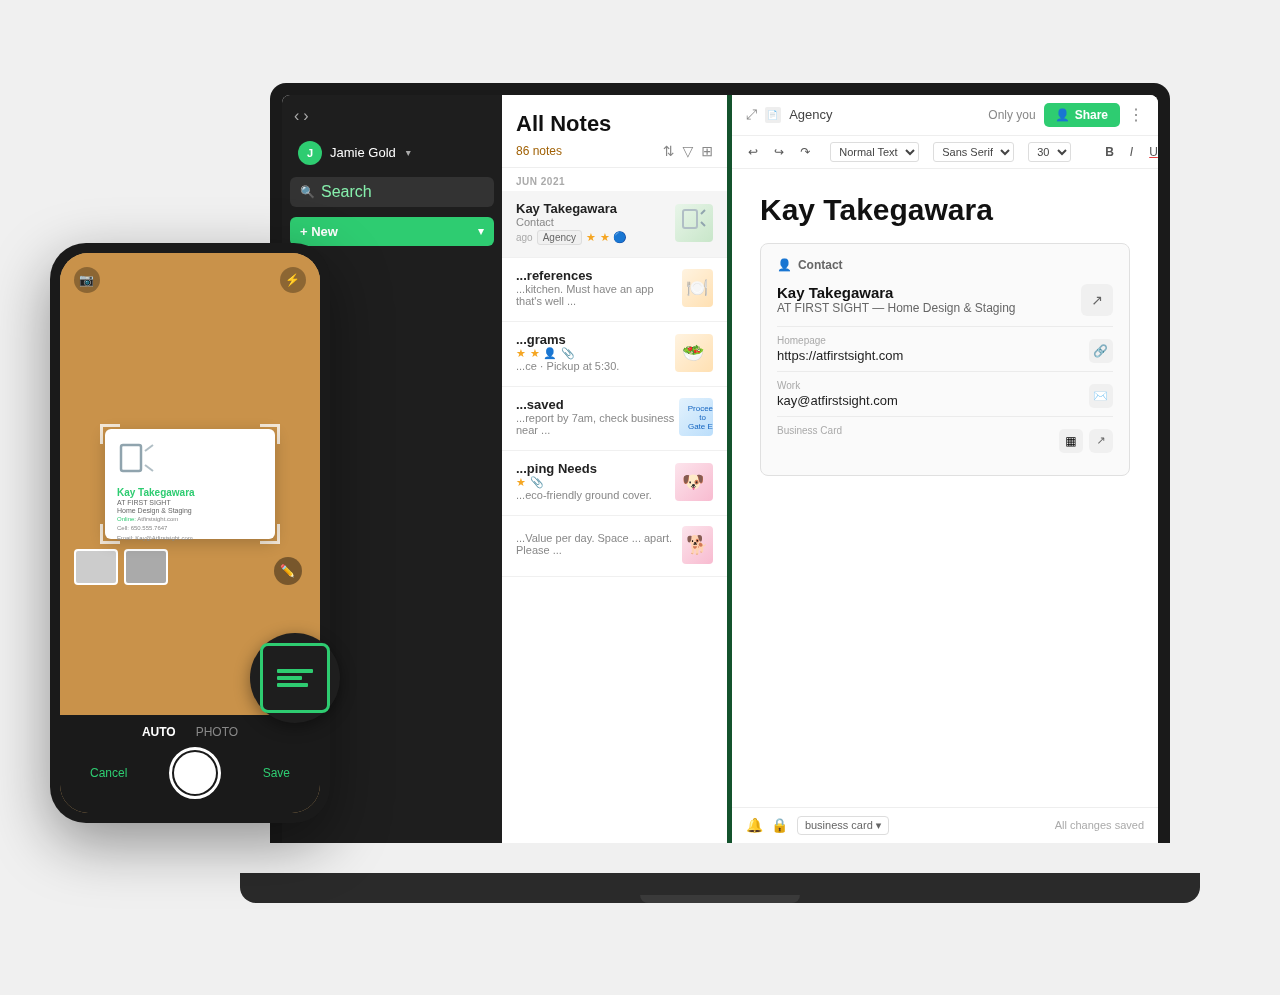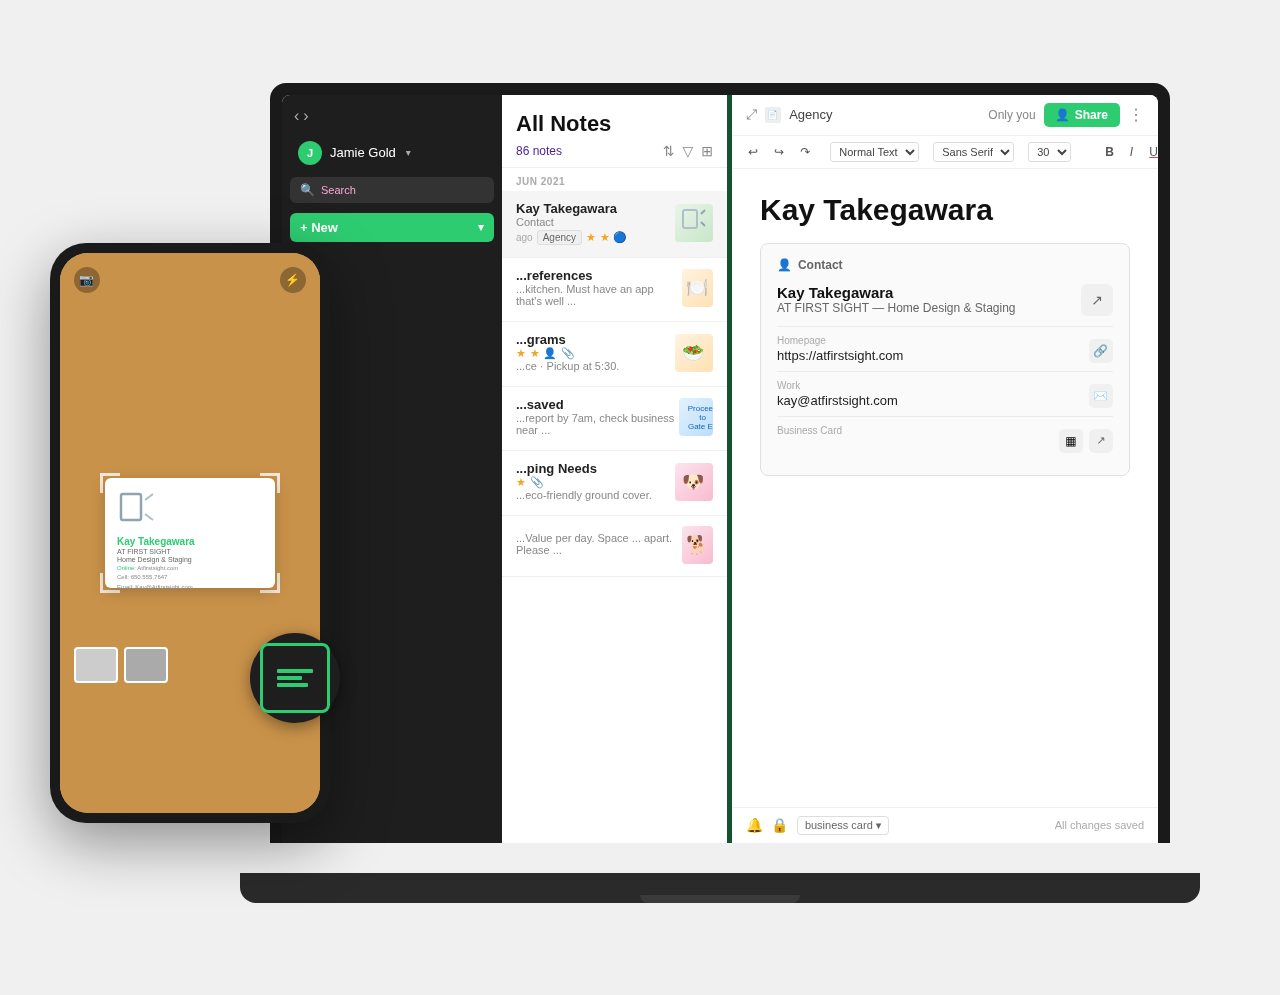--- a/index.html
+++ b/index.html
@@ -147,22 +147,22 @@
       background: #333;
       border-radius: 6px;
       padding: 6px 10px;
       margin: 6px 0 10px 0;
     }
     .search-icon-s {
       color: #888;
       font-size: 12px;
     }
     .search-text {
-      color: #f9a8d4;
-      font-size: 11px;
+      color: #86efac;
+      font-size: 16px;
     }
 
     .new-btn {
       display: flex;
       align-items: center;
       justify-content: space-between;
       background: #2ecc71;
       border-radius: 6px;
       padding: 7px 10px;
       cursor: pointer;
@@ -202,21 +202,21 @@
       color: #111;
       margin-bottom: 6px;
     }
     .note-list-meta {
       display: flex;
       align-items: center;
       justify-content: space-between;
     }
     .note-count {
       font-size: 12px;
-      color: #4c1d95;
+      color: #a16207;
     }
     .note-list-actions {
       display: flex;
       gap: 8px;
     }
     .action-icon {
       color: #888;
       font-size: 14px;
       cursor: pointer;
     }
@@ -1076,20 +1076,33 @@
           </div>
 
           <div class="edit-pencil">✏️</div>
 
           <div class="phone-thumbnail-bar">
             <div class="thumb-img" style="background:#ccc"></div>
             <div class="thumb-img" style="background:#aaa"></div>
           </div>
         </div>
 
+        <div class="phone-controls">
+          <div class="mode-tabs">
+            <span class="mode-tab active">AUTO</span>
+            <span class="mode-tab">PHOTO</span>
+          </div>
+          <div class="capture-row">
+            <span class="cancel-text">Cancel</span>
+            <div class="capture-btn">
+              <div class="capture-inner"></div>
+            </div>
+            <span class="save-text">Save</span>
+          </div>
+        </div>
       </div>
     </div>
 
     <div class="scan-badge">
       <div class="scan-badge-inner">
         <div class="scan-lines">
           <div class="scan-line"></div>
           <div class="scan-line"></div>
           <div class="scan-line"></div>
         </div>

